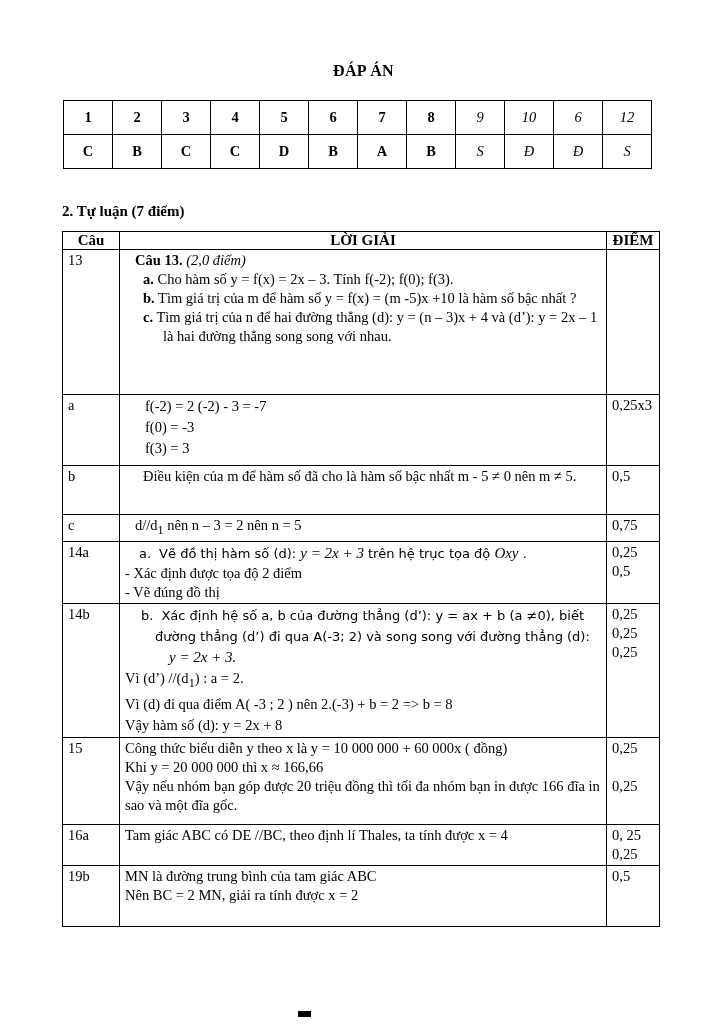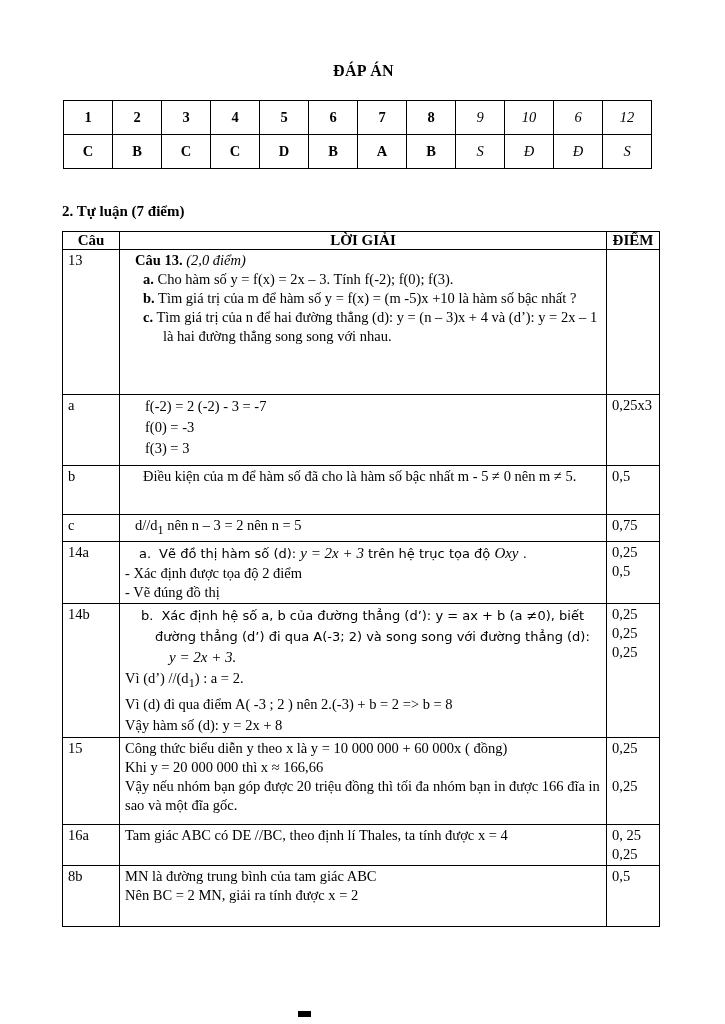--- a/index.html
+++ b/index.html
@@ -218,21 +218,21 @@
       <td class="sol">
         <p>Tam giác ABC có DE //BC, theo định lí Thales, ta tính được x = 4</p>
       </td>
       <td>
         <p>0, 25</p>
         <p>0,25</p>
       </td>
     </tr>
 
     <tr>
-      <td>8b</td>
+      <td>19b</td>
       <td class="sol">
         <div class="mh58b">
           <p class="r16b-l1">MN là đường trung bình của tam giác ABC</p>
           <p class="r16b-l2">Nên BC = 2 MN, giải ra tính được x = 2</p>
         </div>
       </td>
       <td class="vmid">0,5</td>
     </tr>
   </tbody>
     </table>

